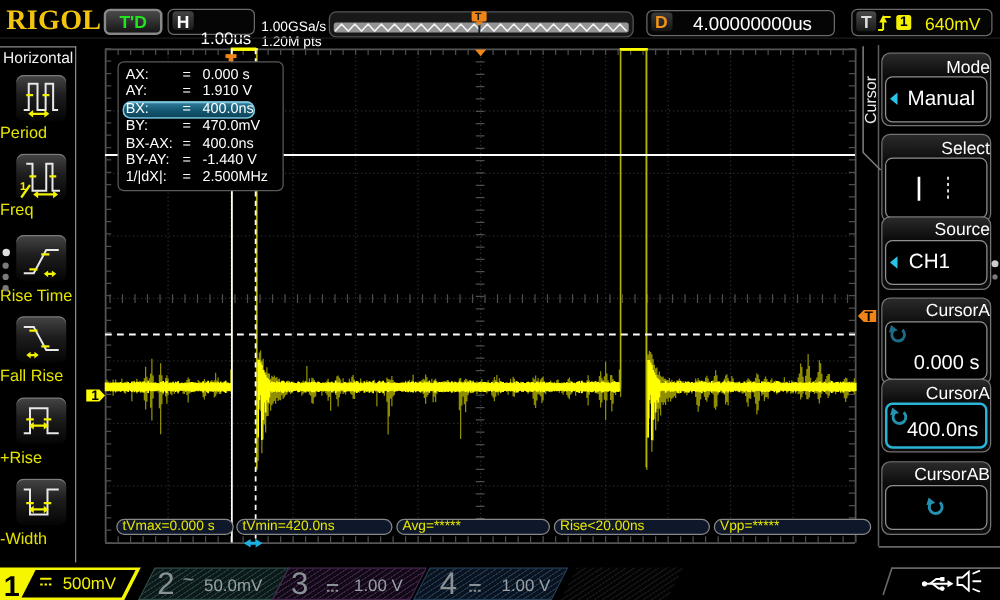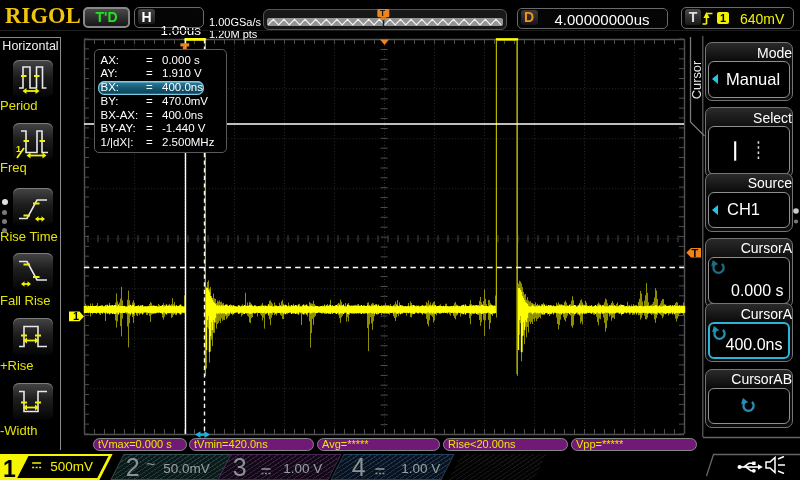--- a/index.html
+++ b/index.html
@@ -44,21 +44,21 @@
 
 
 .ibox {position:absolute;left:93.5px;top:49px;width:133px;height:104px;background:#000;border:1px solid #5a5a5a;border-radius:5px;padding:3.5px 0 0 3px}
 .irow {position:relative;height:13.8px;font-size:11.5px;color:#fff;line-height:13.8px}
 .il {position:absolute;left:3px}
 .ie {position:absolute;left:48.5px}
 .iv {position:absolute;left:64.5px}
 .hl {background:linear-gradient(#7cc8e0 0%,#2a7491 18%,#135670 55%,#0d4156 100%);border-radius:6.5px;width:106px;box-shadow:0 0 0 1.2px #7fcbe2 inset}
 
 
-.pill {position:absolute;top:438px;height:13px;border:1.3px solid #888;border-radius:6.5px;background:#701a75;color:#e8e800;font-size:11px;line-height:11px;padding-left:4px}
+.pill {position:absolute;top:415px;height:13px;border:1.3px solid #888;border-radius:6.5px;background:#0f172a;color:#e8e800;font-size:11px;line-height:11px;padding-left:4px}
 
 
 .chbase {position:absolute;left:0;top:452.5px;width:800px;height:27.5px;background:#000}
 .ch {position:absolute;transform:skewX(-27deg)}
 .ch1o {left:-16px;top:453.5px;width:122px;height:26px;background:#f6f600}
 .ch1n {position:absolute;left:3px;top:456px;font-size:23px;font-weight:bold;color:#000;z-index:3}
 .ch1i {left:23.4px;top:455.9px;width:79.6px;height:21.5px;background:#000;z-index:2}
 .ch1i svg {position:absolute;left:8px;top:5px;transform:skewX(27deg)}
 .chv1 {position:absolute;left:27px;top:3px;color:#f2f200;font-size:13.5px;transform:skewX(27deg)}
 .ch2o {left:117px;top:453.5px;width:107.5px;height:26px;border:1px solid #33504f;

